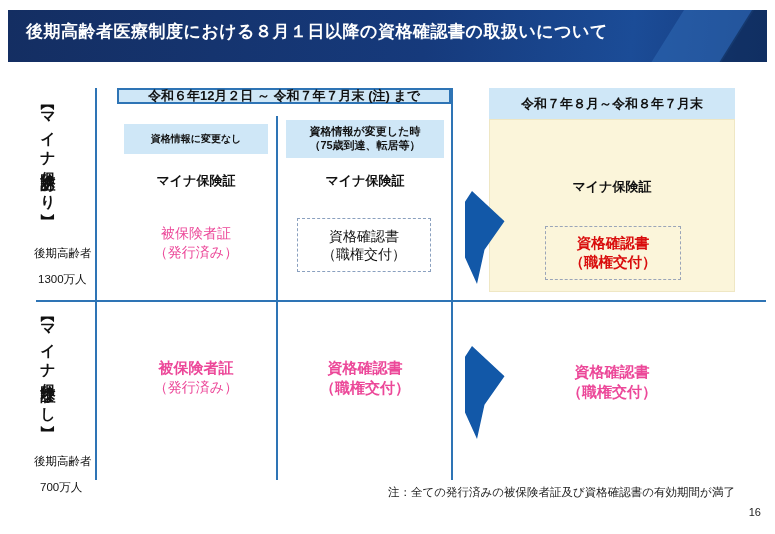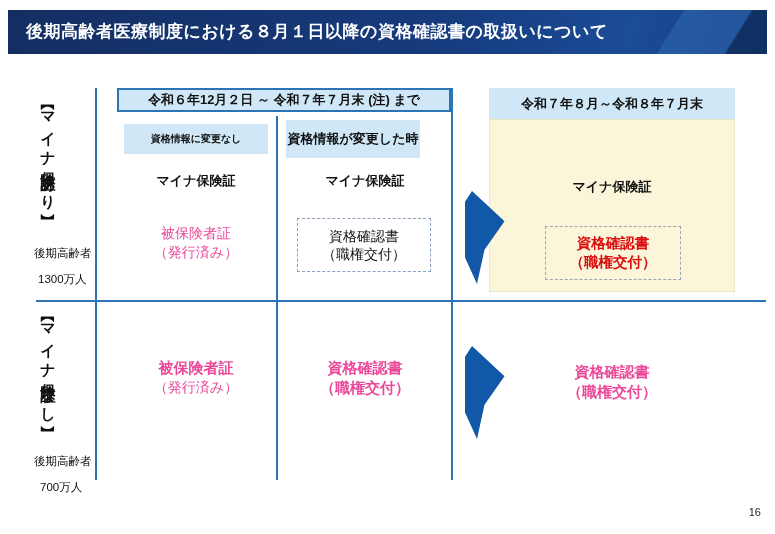--- a/index.html
+++ b/index.html
@@ -5,21 +5,21 @@
   * { margin:0; padding:0; box-sizing:border-box; }
   html,body { background:#ffffff; }
   body { font-family:"Liberation Sans","DejaVu Sans",sans-serif; }
   .slide {
     position:relative; width:775px; height:534px; background:#ffffff;
     overflow:hidden; color:#1a1a1a;
   }
 
   
   .banner {
-    position:absolute; left:8px; top:10px; width:759px; height:44px;
+    position:absolute; left:8px; top:10px; width:759px; height:52px;
     background:linear-gradient(97deg,#142e62 0%,#163a7c 55%,#1b4c97 82%,#163a7c 100%);
     overflow:hidden;
   }
   .banner .stripe1 {
     position:absolute; right:28px; top:-16px; width:70px; height:80px;
     background:#2f6ab5; opacity:.55; transform:skewX(-32deg);
   }
   .banner .stripe2 {
     position:absolute; right:-26px; top:-16px; width:56px; height:80px;
     background:#0e2covered; background:#0e2a55; opacity:.65; transform:skewX(-32deg);
@@ -41,30 +41,30 @@
   
   .vline { position:absolute; width:2px; background:#2e74b5; }
   .hline { position:absolute; height:2px; background:#2e74b5; }
 
   
   .period-box {
     position:absolute; background:#cfe7f7; display:flex; align-items:center;
     justify-content:center; font-weight:bold; font-size:13px; color:#111;
     white-space:nowrap;
   }
-  .period-current { left:117px; top:88px; width:334px; height:24px; border:2px solid #2e74b5; }
+  .period-current { left:117px; top:88px; width:334px; height:16px; border:2px solid #2e74b5; }
   .period-next    { left:489px; top:88px; width:246px; height:32px; }
 
   .subheader {
     position:absolute; background:#cfe7f7; display:flex; flex-direction:column;
     align-items:center; justify-content:center; font-weight:bold; color:#111;
     text-align:center; line-height:1.25;
   }
   .sub1 { left:124px; top:124px; width:144px; height:30px; font-size:10px; }
-  .sub2 { left:286px; top:120px; width:134px; height:38px; font-size:13px; }
+  .sub2 { left:286px; top:120px; width:158px; height:38px; font-size:11px; }
 
   
   .cell-title {
     position:absolute; text-align:center; font-weight:bold; font-size:13px;
     color:#111; white-space:nowrap;
   }
   .doc-text { position:absolute; text-align:center; font-size:14px; line-height:1.35; color:#ec4899; }
   .doc-text .b { font-weight:bold; font-size:15px; }
 
   .dashed-box {
@@ -117,20 +117,21 @@
   <div class="hline" style="left:36px;  top:300px; width:730px;"></div>
 
   <div class="period-box period-current">令和６年12月２日 ～ 令和７年７月末 (注) まで</div>
   <div class="period-box period-next">令和７年８月～令和８年７月末</div>
 
   <div class="subheader sub1">
     <span>資格情報に変更なし</span>
   </div>
   <div class="subheader sub2">
     <span>資格情報が変更した時</span>
+    <span>（75歳到達、転居等）</span>
   </div>
 
   <div class="cell-title" style="left:117px; top:172px; width:158px;">マイナ保険証</div>
   <div class="doc-text" style="left:117px; top:224px; width:158px;">
     <div>被保険者証</div>
     <div>（発行済み）</div>
   </div>
 
   <div class="cell-title" style="left:286px; top:172px; width:158px;">マイナ保険証</div>
   <div class="dashed-box" style="left:297px; top:218px; width:134px; height:54px;">
@@ -156,15 +157,16 @@
   <div class="doc-text" style="left:286px; top:358px; width:158px;">
     <div class="b">資格確認書</div>
     <div class="b">（職権交付）</div>
   </div>
 
   <div class="doc-text" style="left:489px; top:362px; width:246px;">
     <div class="b">資格確認書</div>
     <div class="b">（職権交付）</div>
   </div>
 
+  <div class="footnote">注：全ての発行済みの被保険者証及び資格確認書の有効期間が満了</div>
   <div class="page-num">16</div>
 
 </div>
 
 </body></html>

